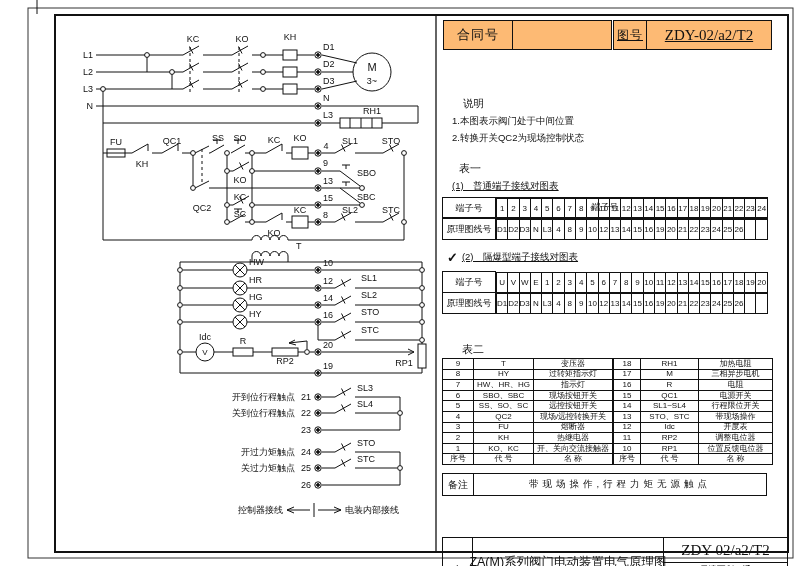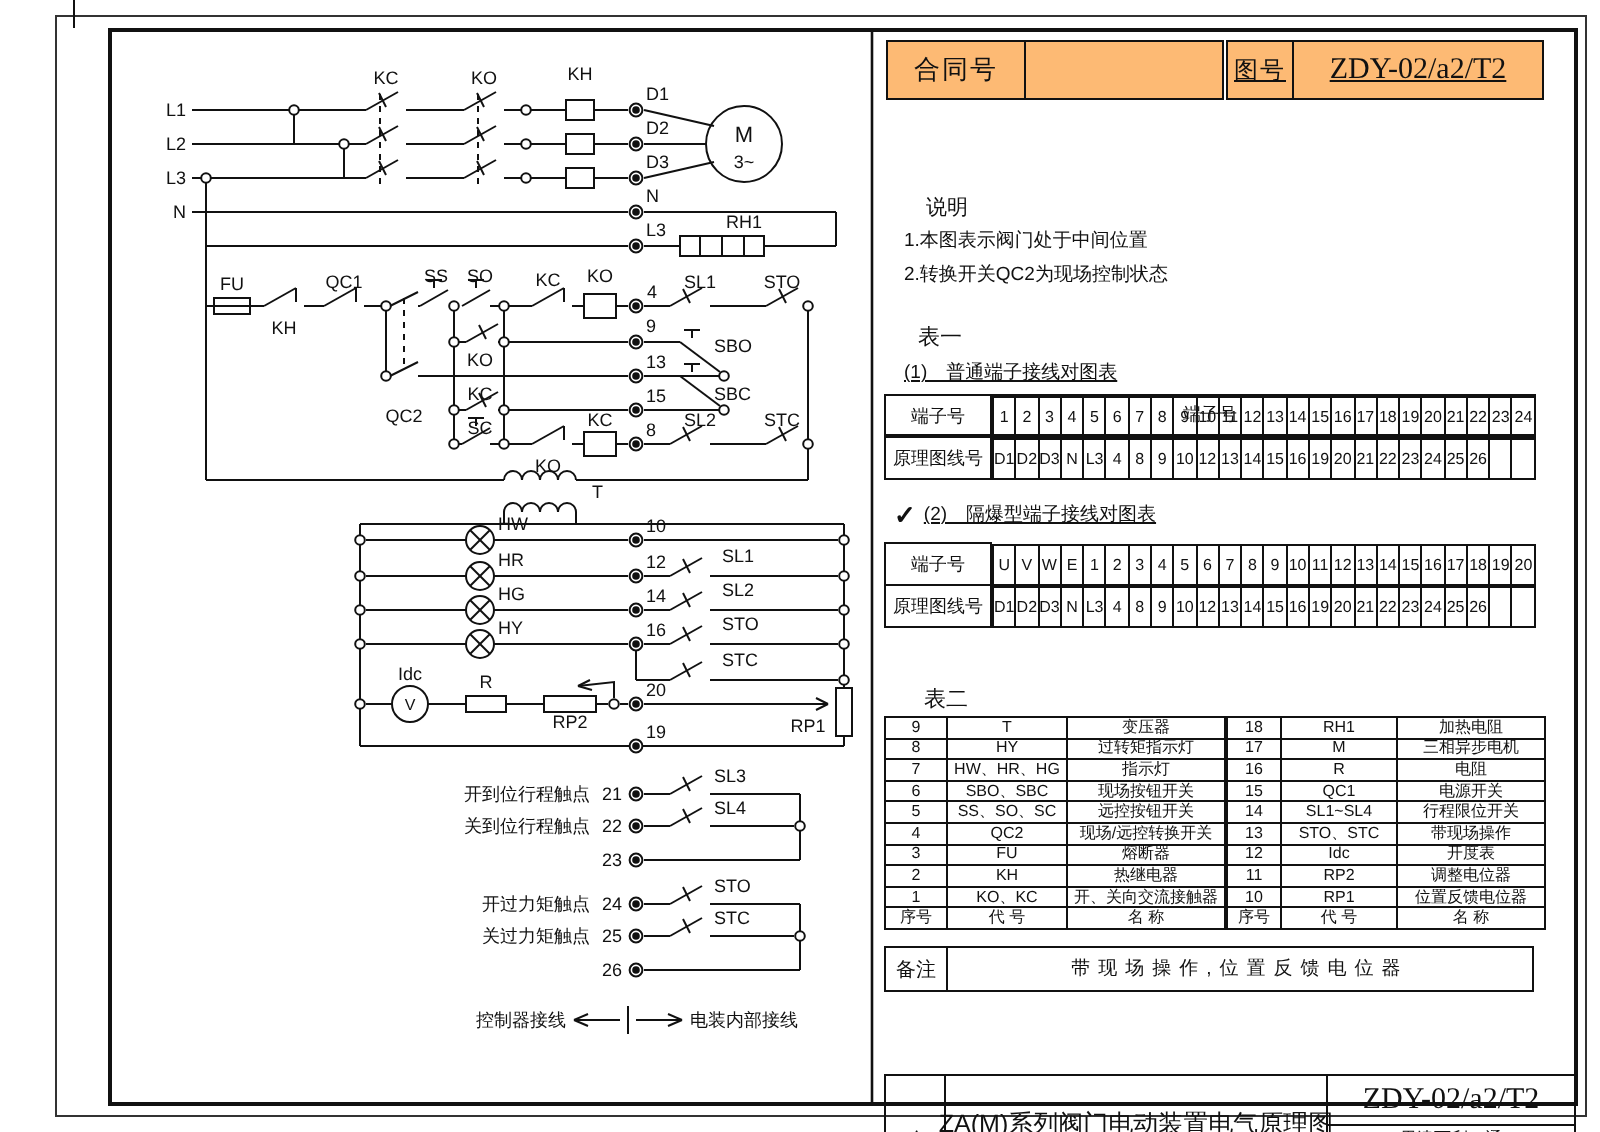--- a/index.html
+++ b/index.html
@@ -769,21 +769,21 @@
         <td>序号</td>
         <td>代 号</td>
         <td>名 称</td>
       </tr>
     </tbody>
   </table>
 </div>
 
 <div class="abs remarkbox" style="left:442px;top:473px;width:325px;height:23px;">
   <div class="lbl">备注</div>
-  <div class="txt">带现场操作,位置反馈电位器</div>
+  <div class="txt">带现场操作,行程力矩无源触点</div>
 </div>
 
 <div class="abs namebox" style="left:442px;top:497px;width:346px;height:50px;">
   <div class="lbl">名称</div>
   <div class="title">ZA(M)系列阀门电动装置电气原理图</div>
   <div class="right">
     <div class="dno">ZDY-02/a2/T2</div>
     <div class="co">
 
     <div>天津百利二通</div>

